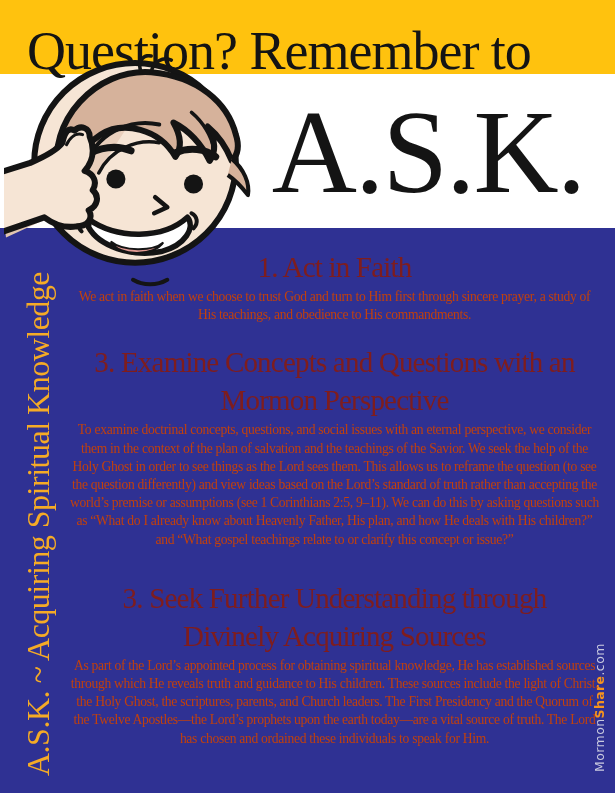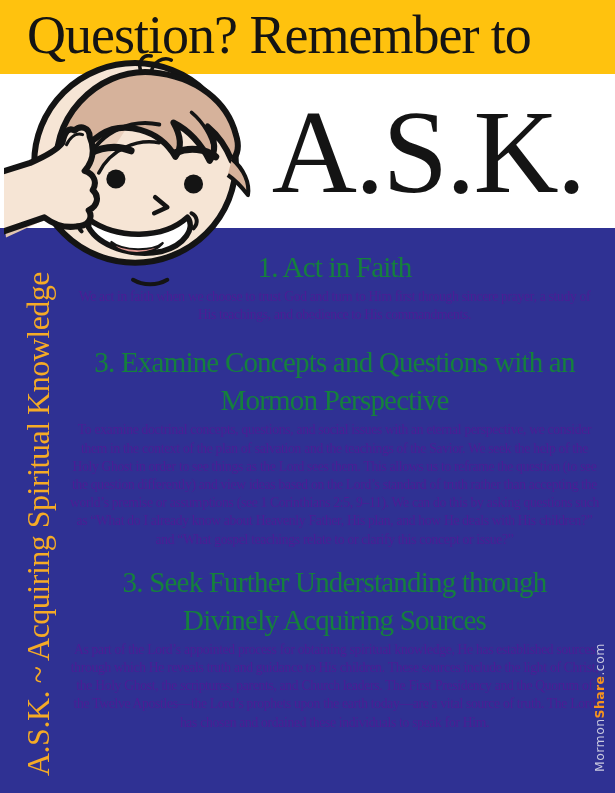--- a/index.html
+++ b/index.html
@@ -9,21 +9,21 @@
     background:#ffffff;
     overflow:hidden;
     font-family:"Liberation Serif", serif;
   }
   
   .band-yellow{
     position:absolute;left:0;top:0;width:615px;height:74px;
     background:#FFC20E;
   }
   .kicker{
-    position:absolute;left:27px;top:2px;
+    position:absolute;left:27px;top:18px;
     font-size:54px;line-height:66px;
     color:#141414;letter-spacing:-1px;white-space:nowrap;
   }
   
   .acronym{
     position:absolute;left:246px;top:78px;width:364px;
     text-align:center;font-size:118px;line-height:118px;
     color:#141414;letter-spacing:-2px;margin-top:16px;
   }
   
@@ -48,32 +48,32 @@
     font-size:12.5px;letter-spacing:0.4px;
     color:#C9CADF;
   }
   .watermark .hl{color:#F7941E;font-weight:bold;}
   
   .content{
     position:absolute;left:70px;top:228px;width:529px;
     text-align:center;
   }
   .section-title{
-    color:#15803d;
+    color:#7f1d1d;
     font-size:29px;line-height:38px;letter-spacing:-0.8px;
     white-space:nowrap;
   }
   .section-body{
     margin-top:2px;
-    color:#4c1d95;
+    color:#c2410c;
     font-size:13.6px;line-height:18.2px;letter-spacing:-0.3px;
   }
   .sec-1{margin-top:20px;}
   .sec-2{margin-top:19px;}
-  .sec-3{margin-top:14px;}
+  .sec-3{margin-top:30px;}
   
   .boy{
     position:absolute;left:4px;top:54px;width:252px;height:252px;
   }
 </style>
 </head>
 <body>
 
 <div class="poster">
 

